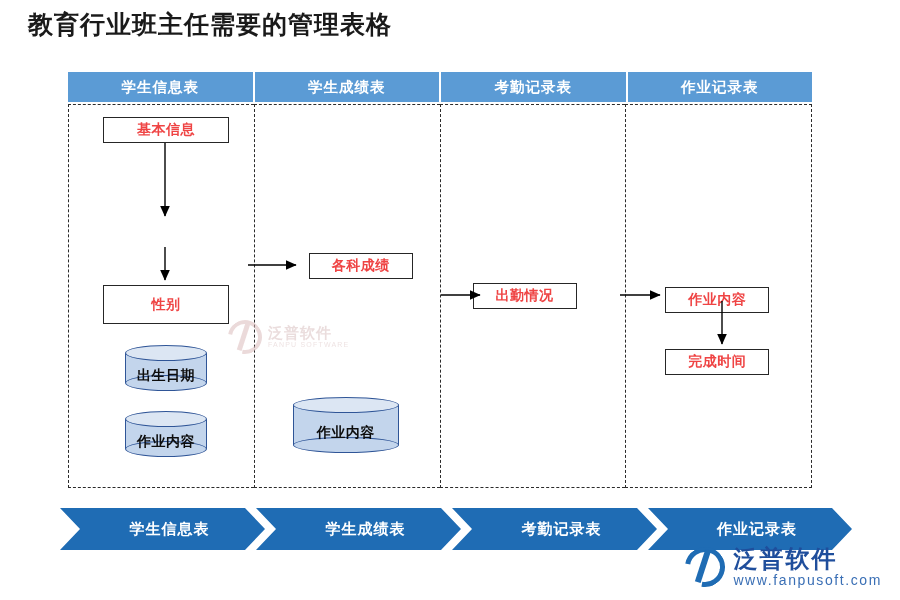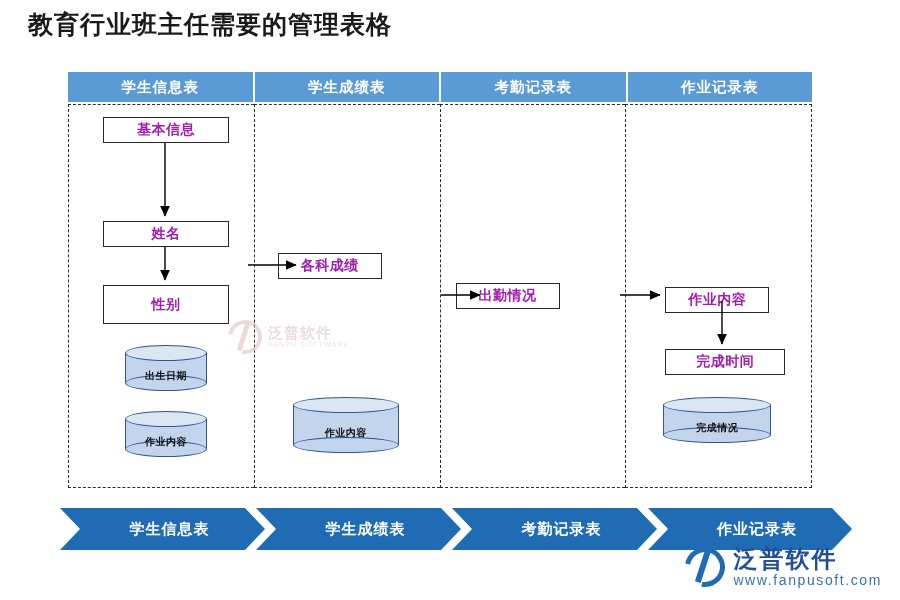--- a/index.html
+++ b/index.html
@@ -68,21 +68,21 @@
   }
   .lane:last-child { border-right: 1px dashed #2b2b2b; }
 
   
   .box {
     position: absolute;
     border: 1px solid #262626;
     background: #ffffff;
     font-size: 14px;
     font-weight: bold;
-    color: #a21caf;
+    color: #ef4444;
     display: flex;
     align-items: center;
     justify-content: center;
     box-sizing: border-box;
     letter-spacing: 0.5px;
   }
 
   
   .cyl {
     position: absolute;
@@ -112,21 +112,21 @@
     border: 1px solid #2f5597;
     border-radius: 50% / 50%;
     box-sizing: border-box;
   }
   .cyl .cyl-label {
     position: absolute;
     left: 0; right: 0; top: 0; bottom: 0;
     display: flex;
     align-items: center;
     justify-content: center;
-    font-size: 10px;
+    font-size: 14px;
     font-weight: bold;
     color: #0d0d0d;
     letter-spacing: 0.5px;
     margin-top: 16px;
   }
 
   
   .arrows {
     position: absolute;
     left: 0; top: 0;
@@ -244,63 +244,56 @@
   <div class="header-cell">学生信息表</div>
   <div class="header-cell">学生成绩表</div>
   <div class="header-cell">考勤记录表</div>
   <div class="header-cell">作业记录表</div>
 </div>
 
 <div class="lanes">
 
   <div class="lane">
     <div class="box" style="left:34px; top:12px; width:126px; height:26px;">基本信息</div>
-    <div class="box" style="left:34px; top:116px; width:126px; height:26px;">姓名</div>
     <div class="box" style="left:34px; top:180px; width:126px; height:39px;">性别</div>
 
     <div class="cyl" style="left:56px; top:240px; width:82px; height:46px;">
       <div class="cyl-body"></div>
       <div class="cyl-bot"></div>
       <div class="cyl-top"></div>
       <div class="cyl-label">出生日期</div>
     </div>
 
     <div class="cyl" style="left:56px; top:306px; width:82px; height:46px;">
       <div class="cyl-body"></div>
       <div class="cyl-bot"></div>
       <div class="cyl-top"></div>
       <div class="cyl-label">作业内容</div>
     </div>
   </div>
 
   <div class="lane">
-    <div class="box" style="left:23px; top:148px; width:104px; height:26px;">各科成绩</div>
+    <div class="box" style="left:54px; top:148px; width:104px; height:26px;">各科成绩</div>
 
     <div class="cyl" style="left:38px; top:292px; width:106px; height:56px;">
       <div class="cyl-body"></div>
       <div class="cyl-bot"></div>
       <div class="cyl-top"></div>
       <div class="cyl-label">作业内容</div>
     </div>
   </div>
 
   <div class="lane">
-    <div class="box" style="left:15px; top:178px; width:104px; height:26px;">出勤情况</div>
+    <div class="box" style="left:32px; top:178px; width:104px; height:26px;">出勤情况</div>
   </div>
 
   <div class="lane">
     <div class="box" style="left:39px; top:170px; width:104px; height:26px;margin-top:12px;">作业内容</div>
-    <div class="box" style="left:39px; top:244px; width:120px; height:26px;">完成时间</div>
-
-    <div class="cyl" style="left:37px; top:292px; width:108px; height:46px;">
-      <div class="cyl-body"></div>
-      <div class="cyl-bot"></div>
-      <div class="cyl-top"></div>
-      <div class="cyl-label">完成情况</div>
-    </div>
+    <div class="box" style="left:39px; top:244px; width:104px; height:26px;">完成时间</div>
+
   </div>
 </div>
 
 <svg class="arrows" viewBox="0 0 900 600">
   <defs>
     <marker id="ah" markerWidth="9" markerHeight="9" refX="7.5" refY="3.6" orient="auto">
       <path d="M0,0 L8,3.6 L0,7.2 z" fill="#000000"></path>
     </marker>
   </defs>
 

